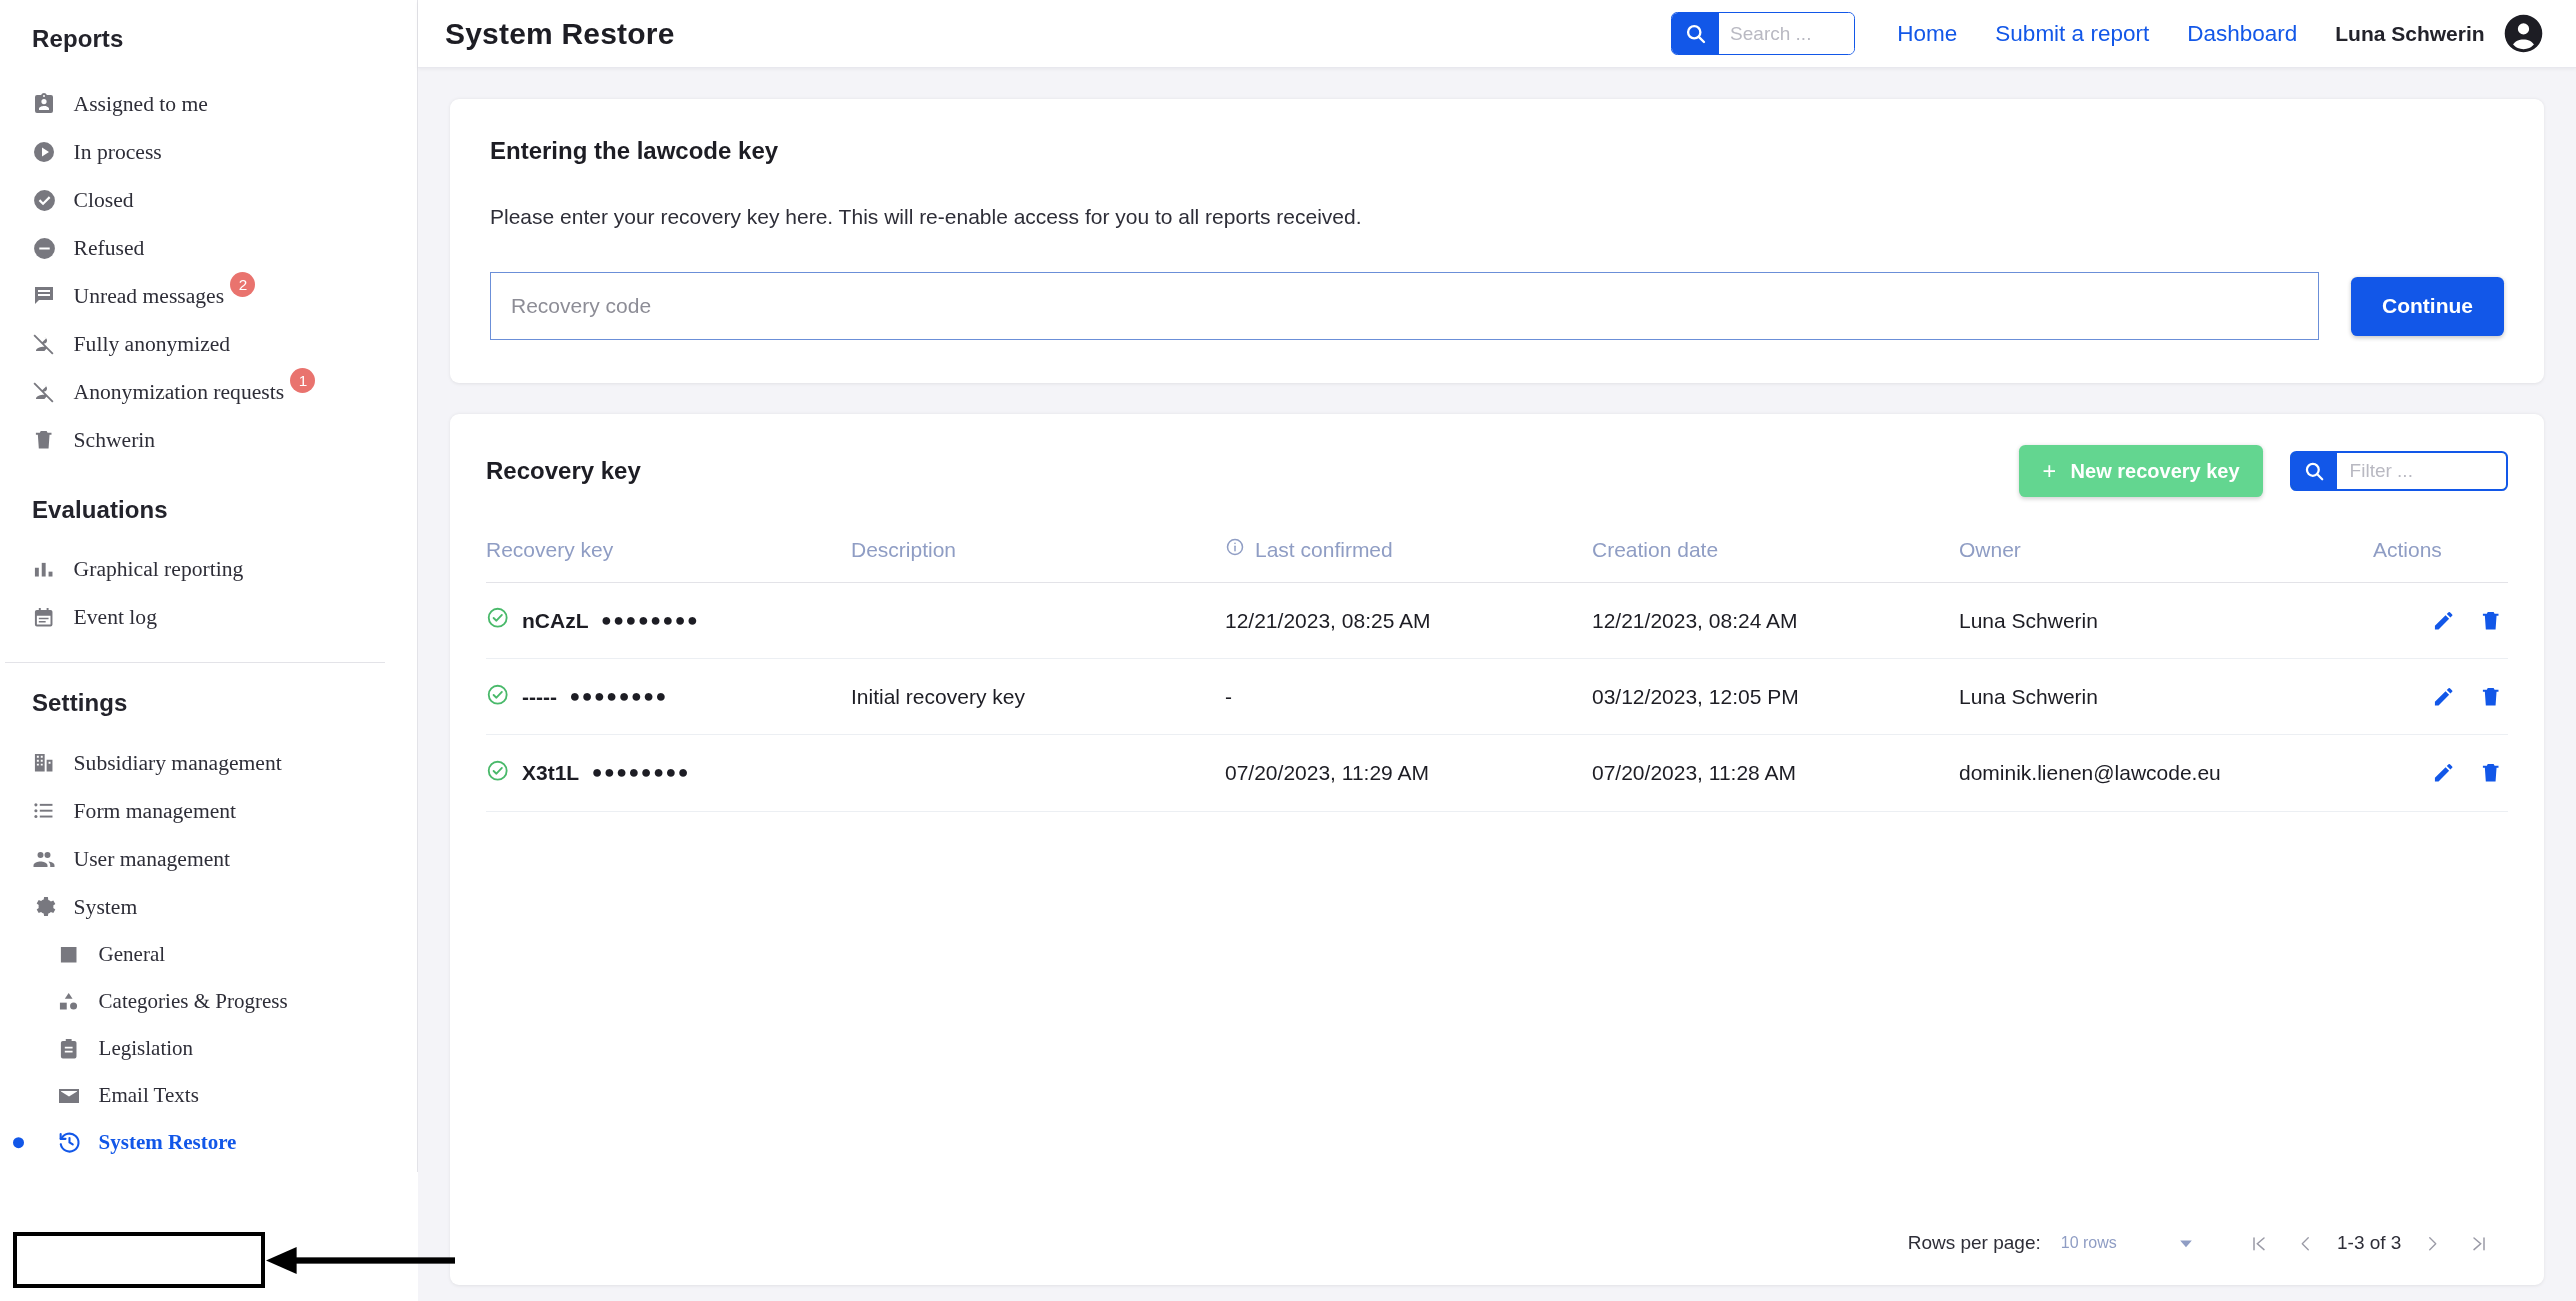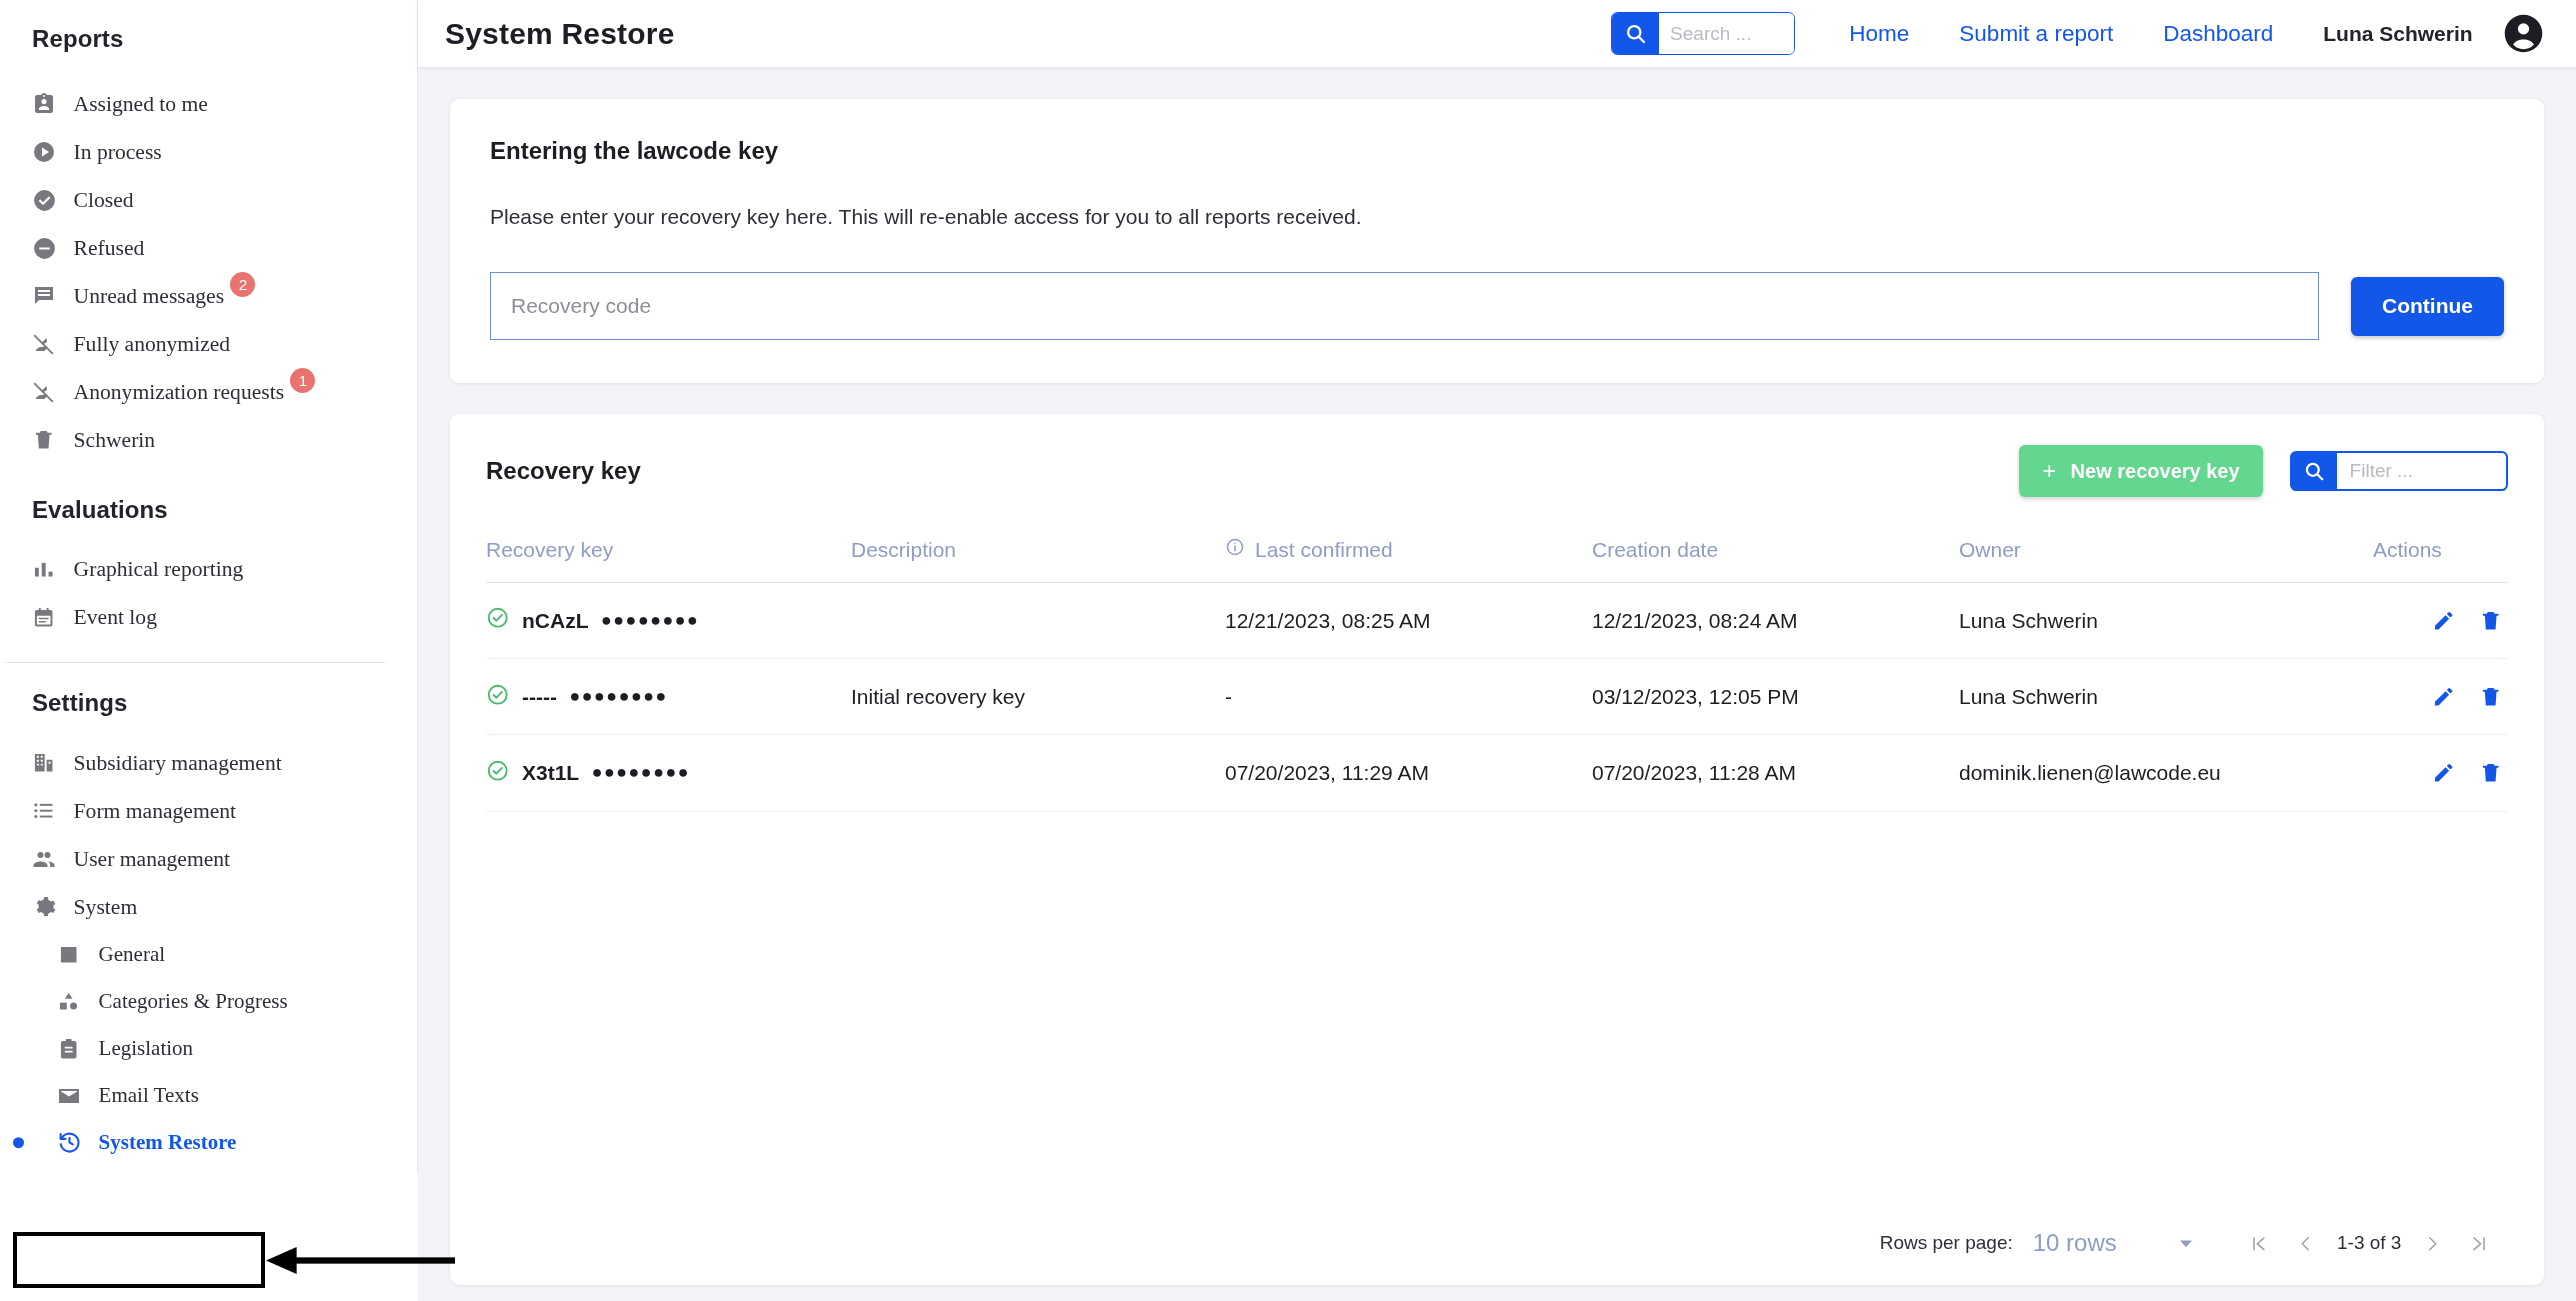--- a/index.html
+++ b/index.html
@@ -71,21 +71,21 @@
   .main { flex: 1; display: flex; flex-direction: column; background: #f4f4f8; height: 1302px; }
   .topbar {
     height: 68px; background: #fff;
     display: flex; align-items: center;
     padding: 0 32px 0 27px;
     border-bottom: 0.9px solid #e8e8ee;
     box-shadow: 0 1.8px 3.6px rgba(0,0,0,.05);
     flex: 0 0 68px; z-index: 5;
   }
   .page-title { font-size: 30px; font-weight: bold; color: #1d1d24; letter-spacing: 0.2px; }
-  .top-right { margin-left: auto; display: flex; align-items: center; gap: 16px; }
+  .top-right { margin-left: auto; display: flex; align-items: center; gap: 4px; }
   .search-wrap {
     display: flex; align-items: center;
     border: 1.8px solid #1257e8; border-radius: 6.3px;
     height: 43px; overflow: hidden; background: #fff;
     margin-right: 38px;
   }
   .search-btn {
     width: 47px; height: 100%; background: #1257e8;
     display: flex; align-items: center; justify-content: center;
     cursor: pointer; flex: 0 0 47px;
@@ -181,21 +181,21 @@
   .keytext { font-weight: bold; font-size: 21px; }
   .act-wrap { display: flex; justify-content: flex-end; gap: 23.4px; padding-right: 5.4px; }
   .act-ico { cursor: pointer; color: #1257e8; display: inline-flex; }
   .lastconf-th { display: inline-flex; align-items: center; gap: 10px; }
 
   .pager {
     margin-top: auto; display: flex; align-items: center;
     justify-content: flex-end; gap: 0; padding: 0 5.4px 21.6px 0;
   }
   .pg-label { font-size: 19px; color: #2e2e38; margin-right: 20px; }
-  .pg-sel { font-size: 24px; color: #8f9dc4; cursor: pointer; }
+  .pg-sel { font-size: 16px; color: #8f9dc4; cursor: pointer; }
   .pg-caret { margin: 0 0 0 59px; color: #8f9dc4; cursor: pointer; display: inline-flex; }
   .pg-nav { display: flex; align-items: center; gap: 0; margin-left: 40px; }
   .pg-btn { width: 47px; height: 40px; display: flex; align-items: center; justify-content: center; color: #9a9aa6; cursor: pointer; font-size: 22.5px; }
   .pg-count { font-size: 19px; color: #2e2e38; padding: 0 7.2px; white-space: nowrap; }
 </style>
 </head>
 <body>
 
 <div class="app">
 

